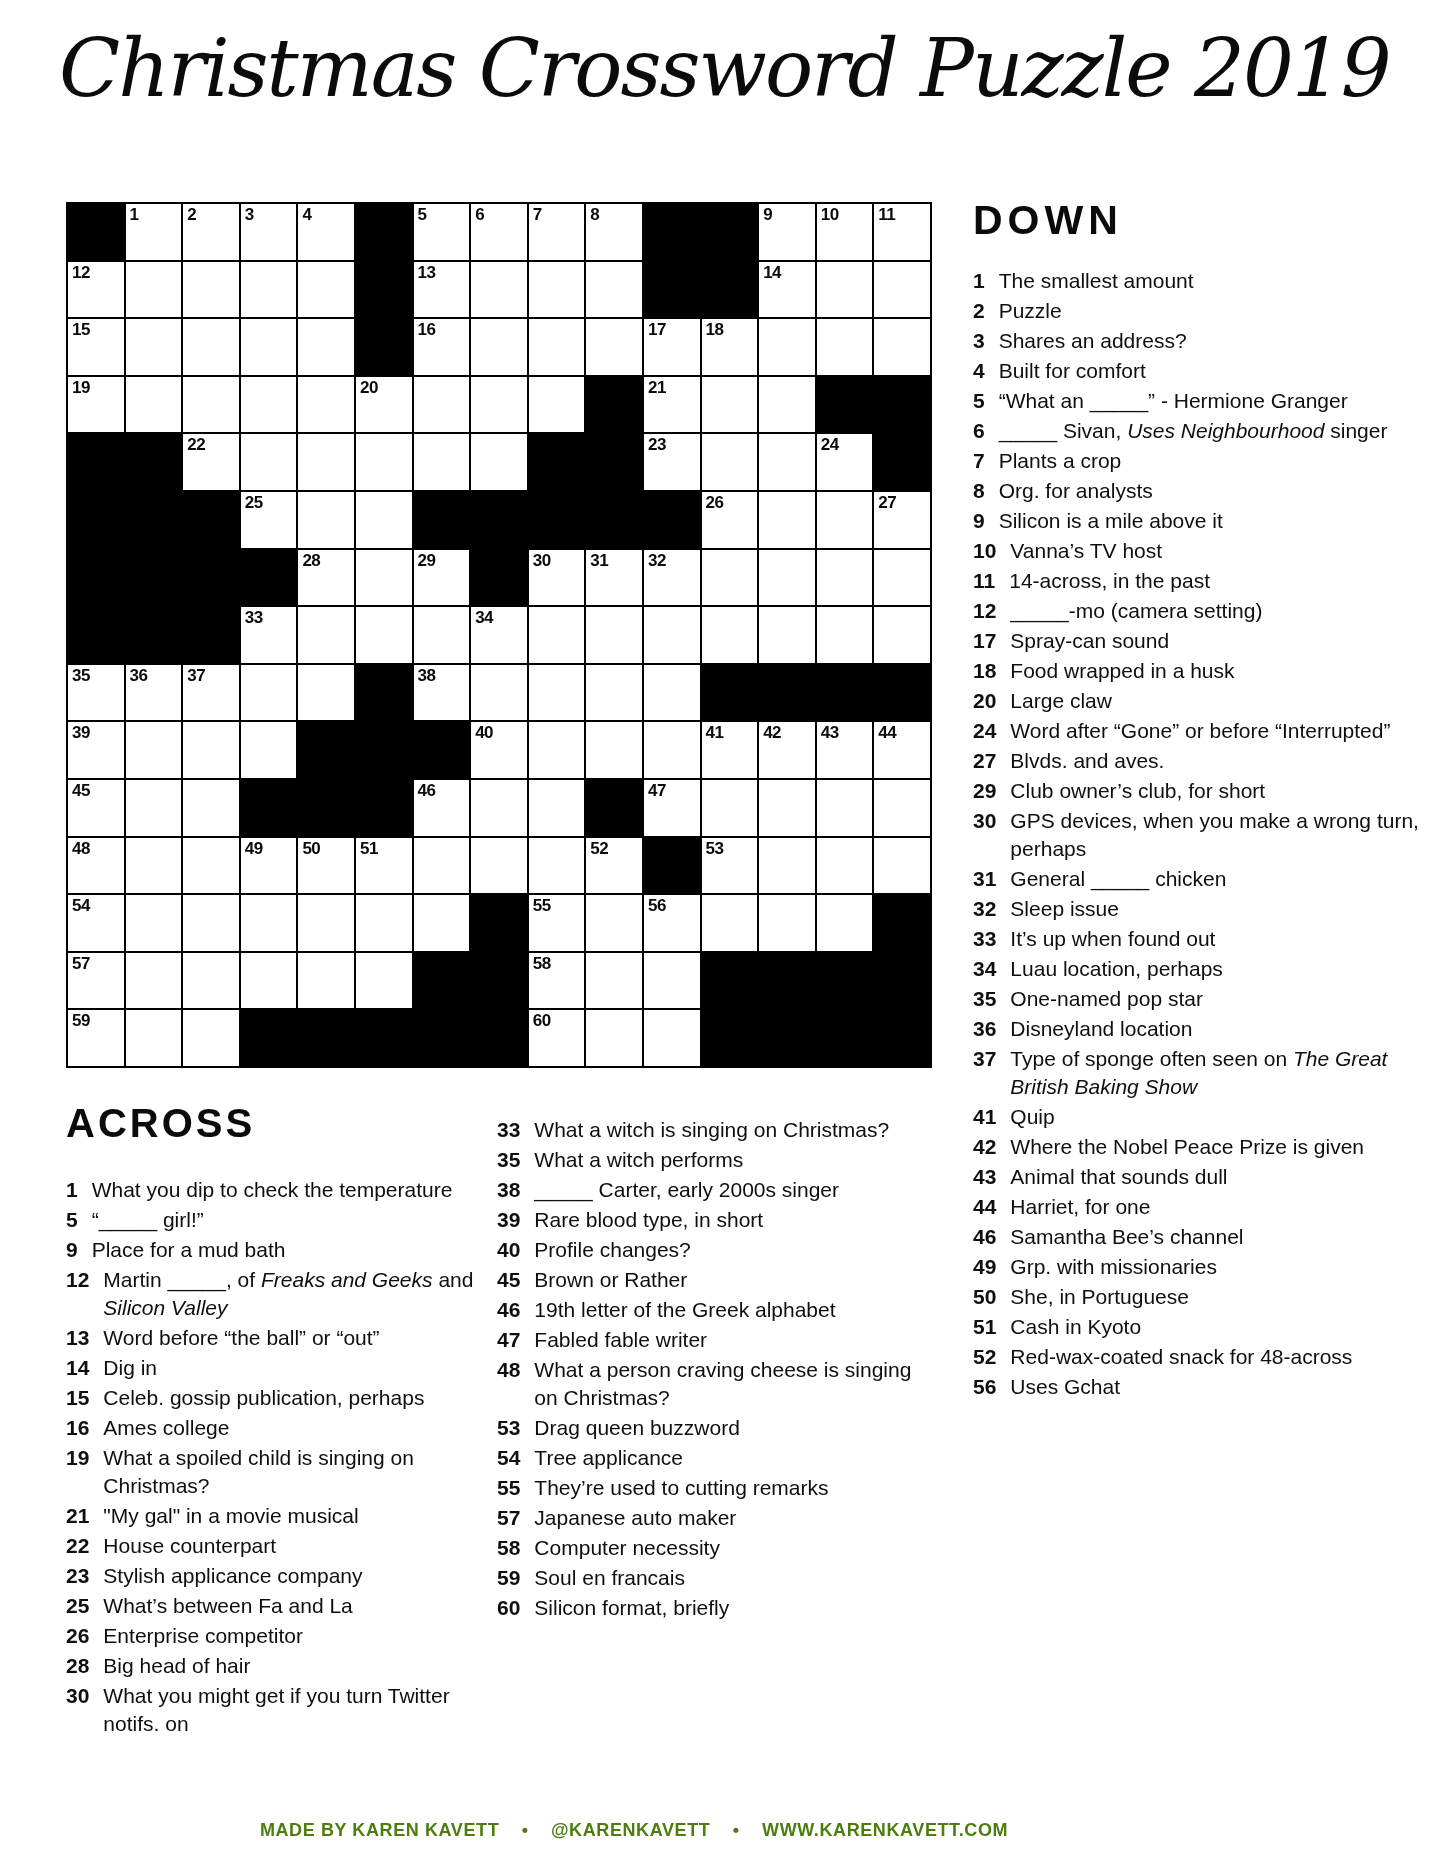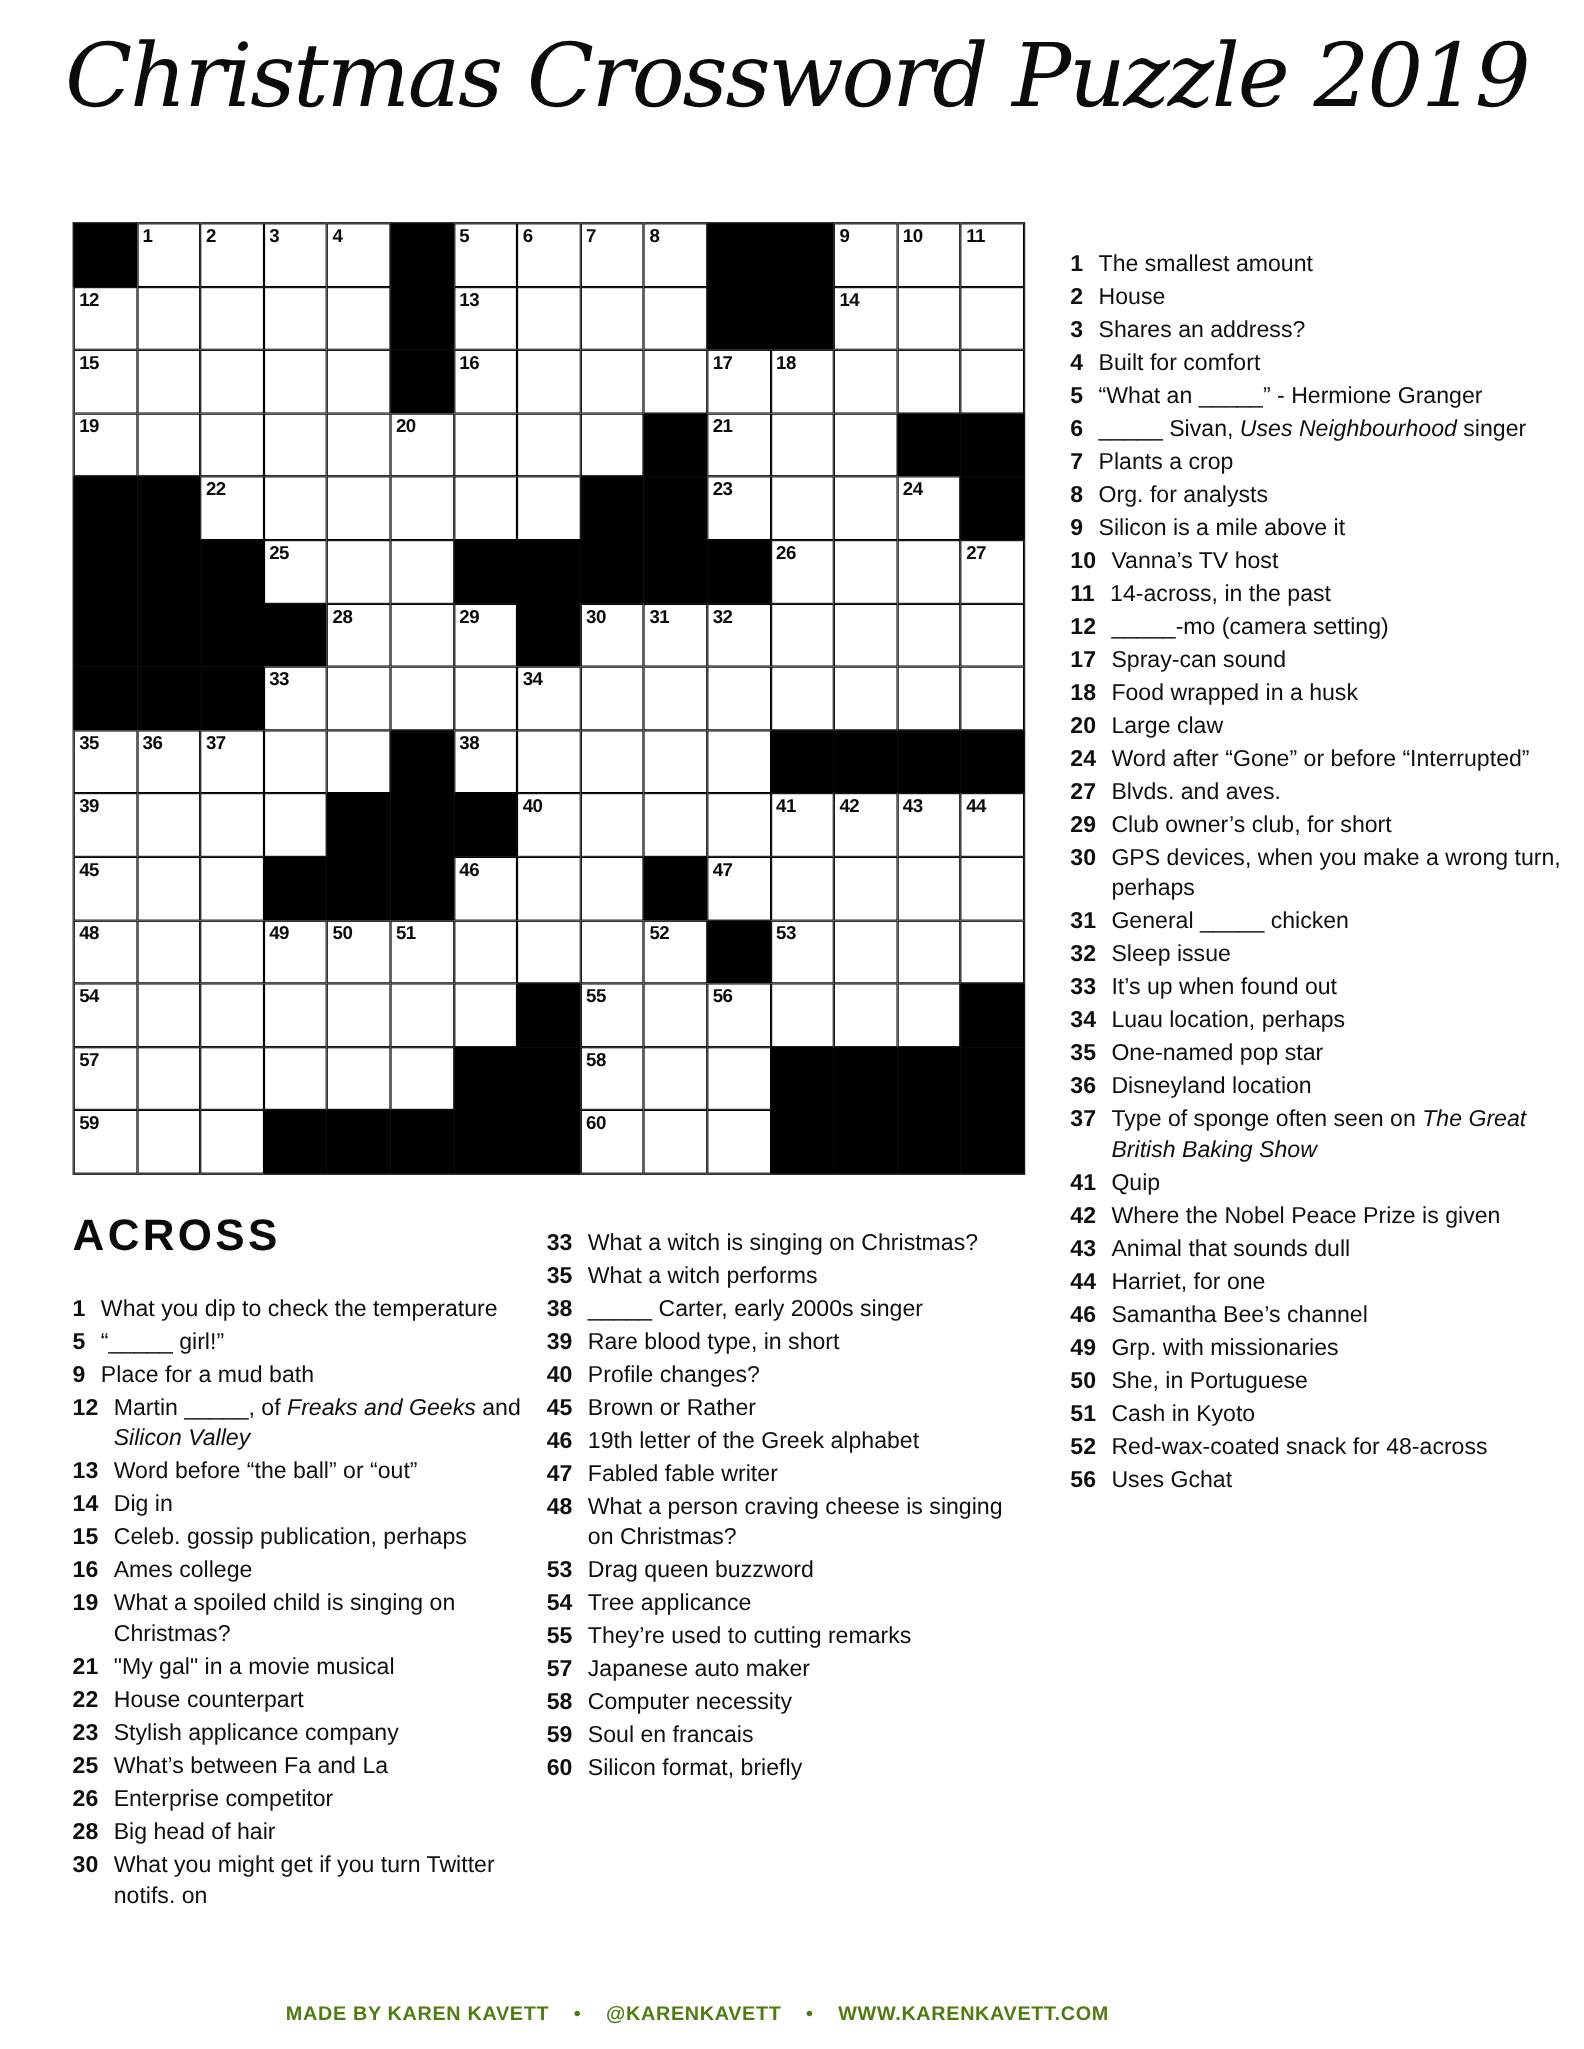--- a/index.html
+++ b/index.html
@@ -391,28 +391,29 @@
     </div>
     <div class="cell"></div>
     <div class="cell"></div>
     <div class="cell black"></div>
     <div class="cell black"></div>
     <div class="cell black"></div>
     <div class="cell black"></div>
   </div>
 
 <div class="down-panel">
+  <h2 class="section-heading">DOWN</h2>
   <div class="clues">
       <div class="clue">
         <span class="cnum">1</span>
         <span class="ctext">The smallest amount</span>
       </div>
       <div class="clue">
         <span class="cnum">2</span>
-        <span class="ctext">House</span>
+        <span class="ctext">Puzzle</span>
       </div>
       <div class="clue">
         <span class="cnum">3</span>
         <span class="ctext">Shares an address?</span>
       </div>
       <div class="clue">
         <span class="cnum">4</span>
         <span class="ctext">Built for comfort</span>
       </div>
       <div class="clue">

